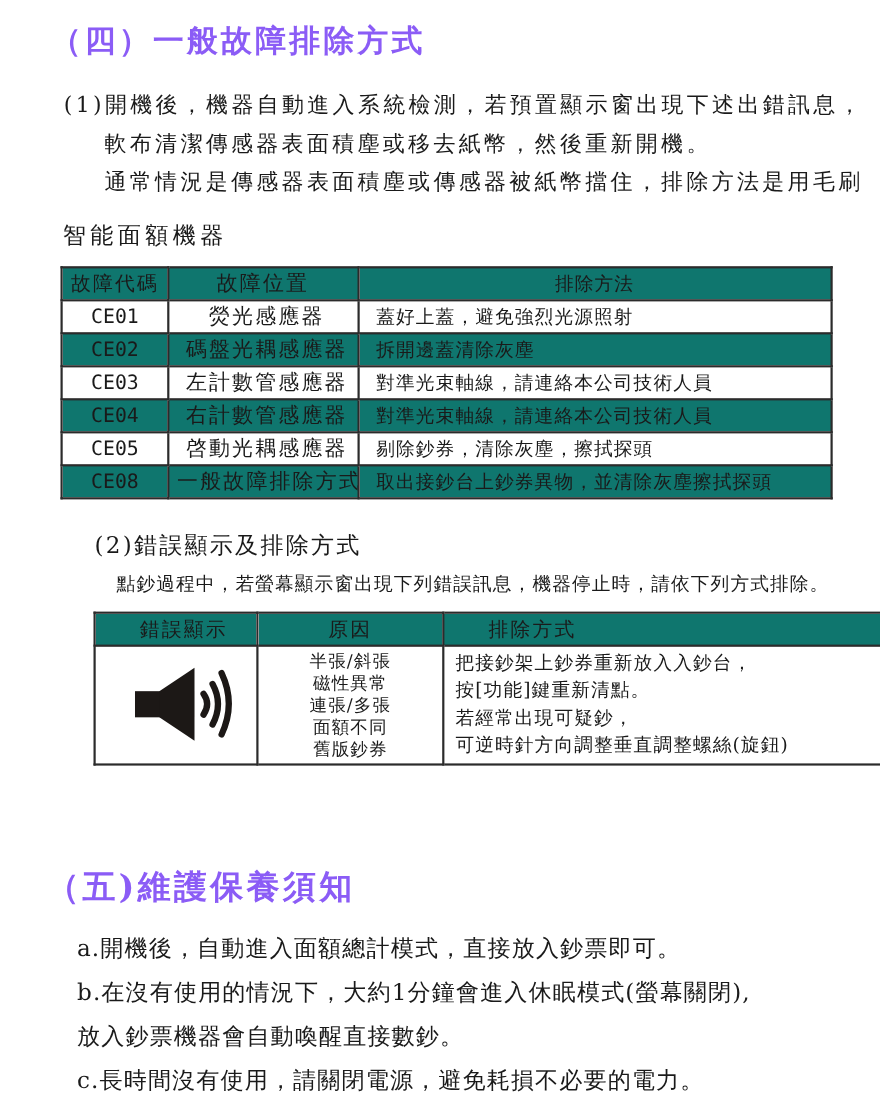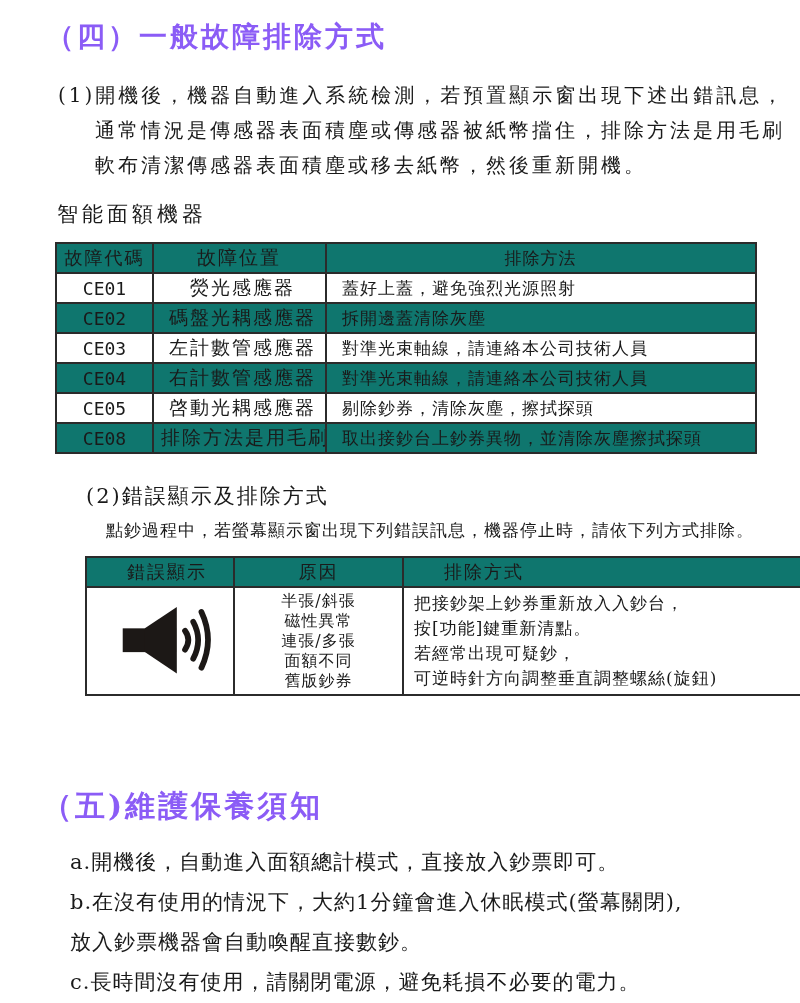--- a/index.html
+++ b/index.html
@@ -46,22 +46,22 @@
 </style>
 </head>
 <body>
 
 <div class="page">
 
   <div class="h-purple h4">（四）一般故障排除方式</div>
 
   <div class="para1">
     <div><span>(1)</span><span>開機後，機器自動進入系統檢測，若預置顯示窗出現下述出錯訊息，</span></div>
+    <div class="cont">軟布清潔傳感器表面積塵或移去紙幣，然後重新開機。</div>
     <div class="cont">通常情況是傳感器表面積塵或傳感器被紙幣擋住，排除方法是用毛刷</div>
-    <div class="cont">軟布清潔傳感器表面積塵或移去紙幣，然後重新開機。</div>
   </div>
 
   <div class="t1-title">智能面額機器</div>
 
   <table class="t1">
     <tbody>
         <tr class="gray">
       <th class="c-code">故障代碼</th>
       <th class="c-loc" style="text-align:center;padding-left:0;">故障位置</th>
       <th class="c-met" style="text-align:center;padding-left:0;">排除方法</th>
@@ -86,21 +86,21 @@
       <td class="c-loc">右計數管感應器</td>
       <td class="c-met">對準光束軸線，請連絡本公司技術人員</td>
     </tr>
     <tr>
       <td class="c-code">CE05</td>
       <td class="c-loc">啓動光耦感應器</td>
       <td class="c-met">剔除鈔券，清除灰塵，擦拭探頭</td>
     </tr>
     <tr class="gray">
       <td class="c-code">CE08</td>
-      <td class="c-loc">排除方法是用毛刷</td>
+      <td class="c-loc">一般故障排除方式</td>
       <td class="c-met">取出接鈔台上鈔券異物，並清除灰塵擦拭探頭</td>
     </tr>
   </tbody>
     </table>
 
   <div class="h2b">(2)錯誤顯示及排除方式</div>
   <div class="para2">點鈔過程中，若螢幕顯示窗出現下列錯誤訊息，機器停止時，請依下列方式排除。</div>
 
   <table class="t2">
     <tbody>

